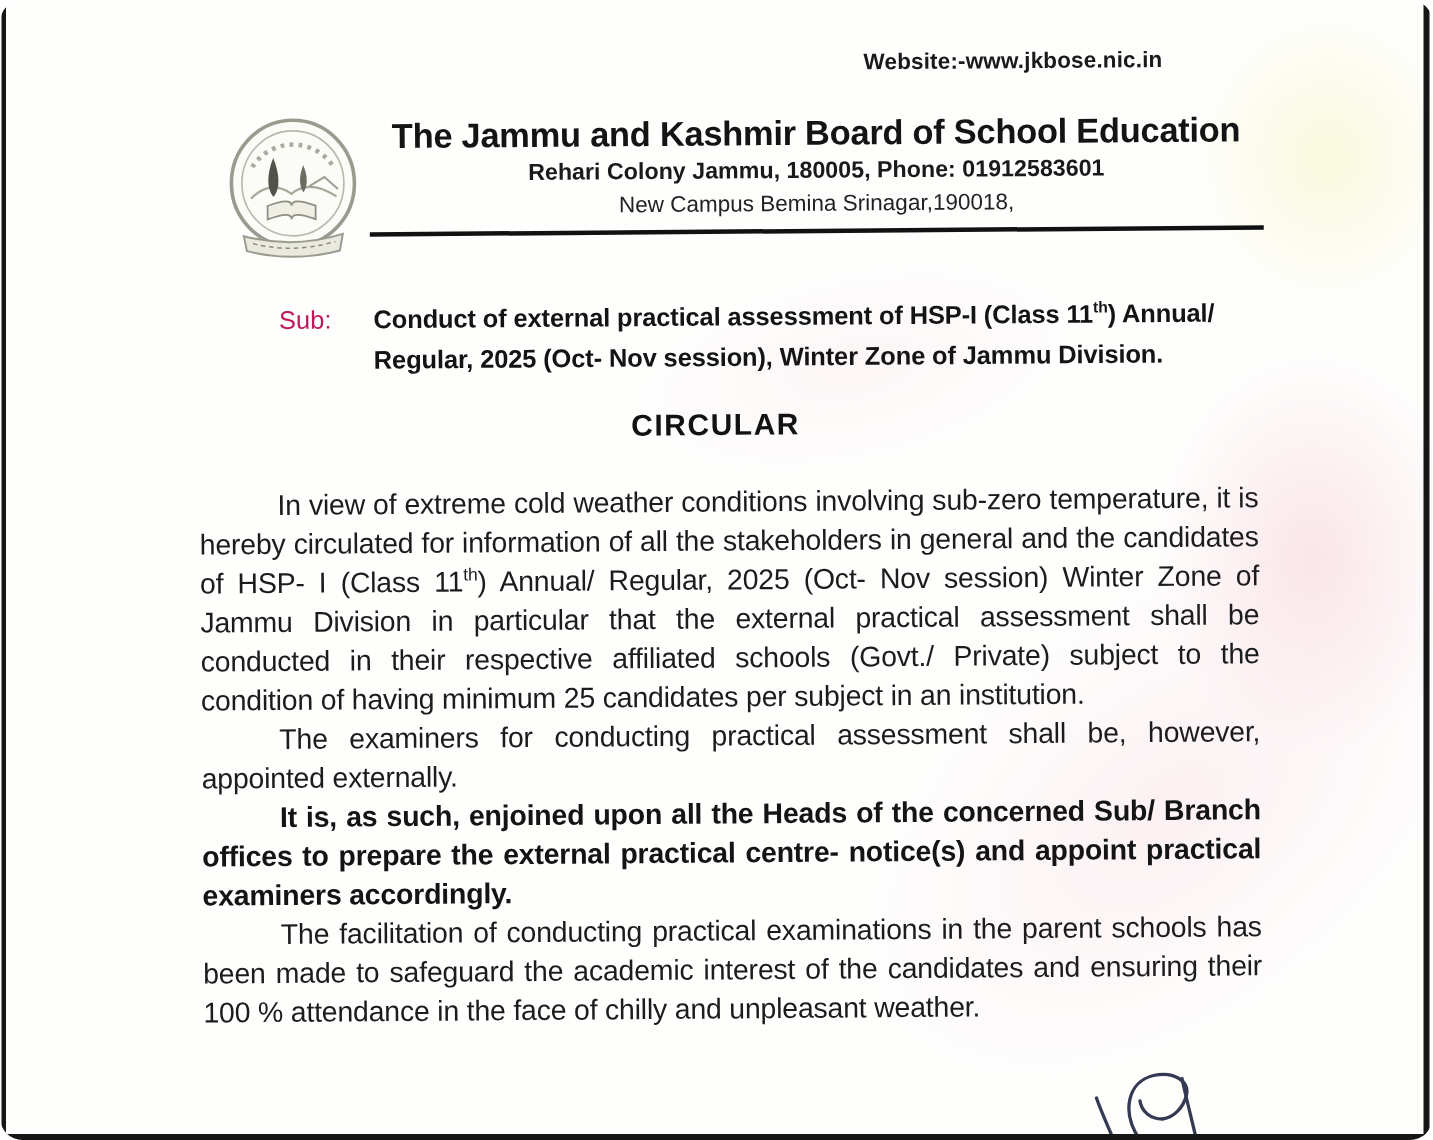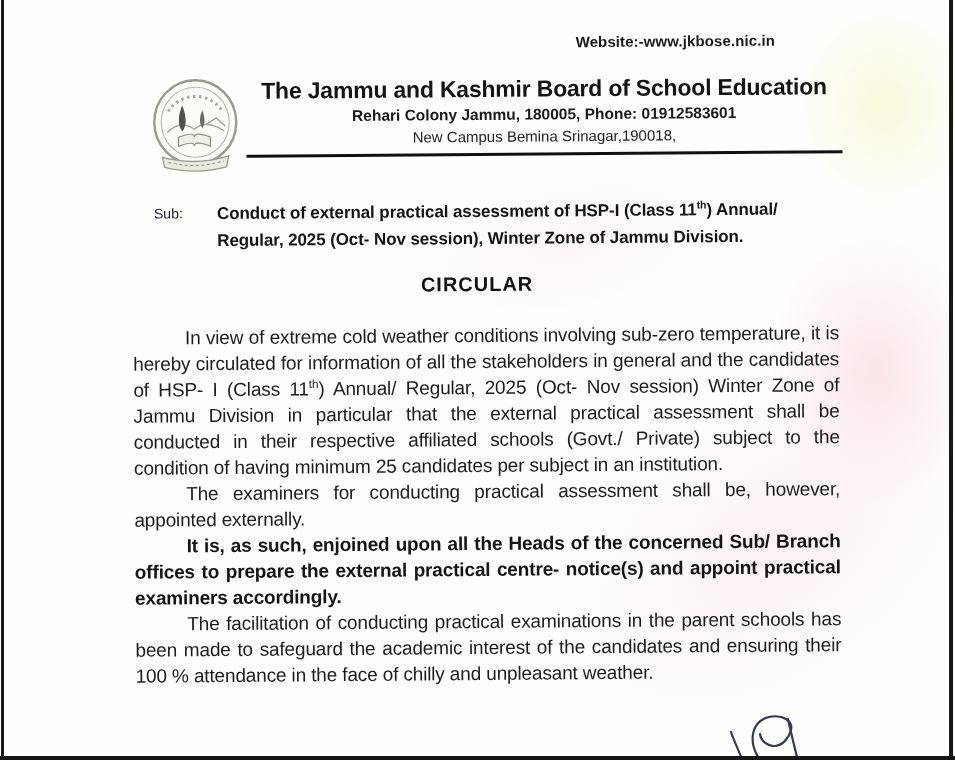--- a/index.html
+++ b/index.html
@@ -8,20 +8,21 @@
     background: #ffffff;
     font-family: "Liberation Sans", sans-serif;
     color: #1d1d1d;
     overflow: hidden;
     position: relative;
   }
   #page {
     position: absolute; inset: 0;
     background: #fefefd;
     overflow: hidden;
+    border-radius: 15px;
   }
   
   .stain { position: absolute; border-radius: 50%; pointer-events: none; }
   .stain-yellow-top {
     left: 795px; top: 5px; width: 180px; height: 200px;
     background: radial-gradient(closest-side, rgba(246,246,203,0.65), rgba(246,246,203,0));
   }
   .stain-pink-mid {
     left: 770px; top: 235px; width: 210px; height: 270px;
     background: radial-gradient(closest-side, rgba(247,213,220,0.6), rgba(247,213,220,0));
@@ -75,21 +76,21 @@
     background: #111; border: none;
   }
 
   .subject-block {
     margin: 42px 0 0 155px;
     display: flex; align-items: flex-start;
     width: 672px;
   }
   .subject-label {
     flex: 0 0 63px;
-    font-size: 14px; font-weight: 400; line-height: 27px; color: #0f172a;
+    font-size: 17px; font-weight: 400; line-height: 27px; color: #be185d; margin-left: 32px;
   }
   .subject-text {
     flex: 1 1 auto;
     font-size: 17px; font-weight: 700; line-height: 27px;
     letter-spacing: -0.1px; color: #141414;
   }
   sup { font-size: 0.62em; vertical-align: super; line-height: 0; }
 
   .circular-heading {
     margin-top: 21px;

